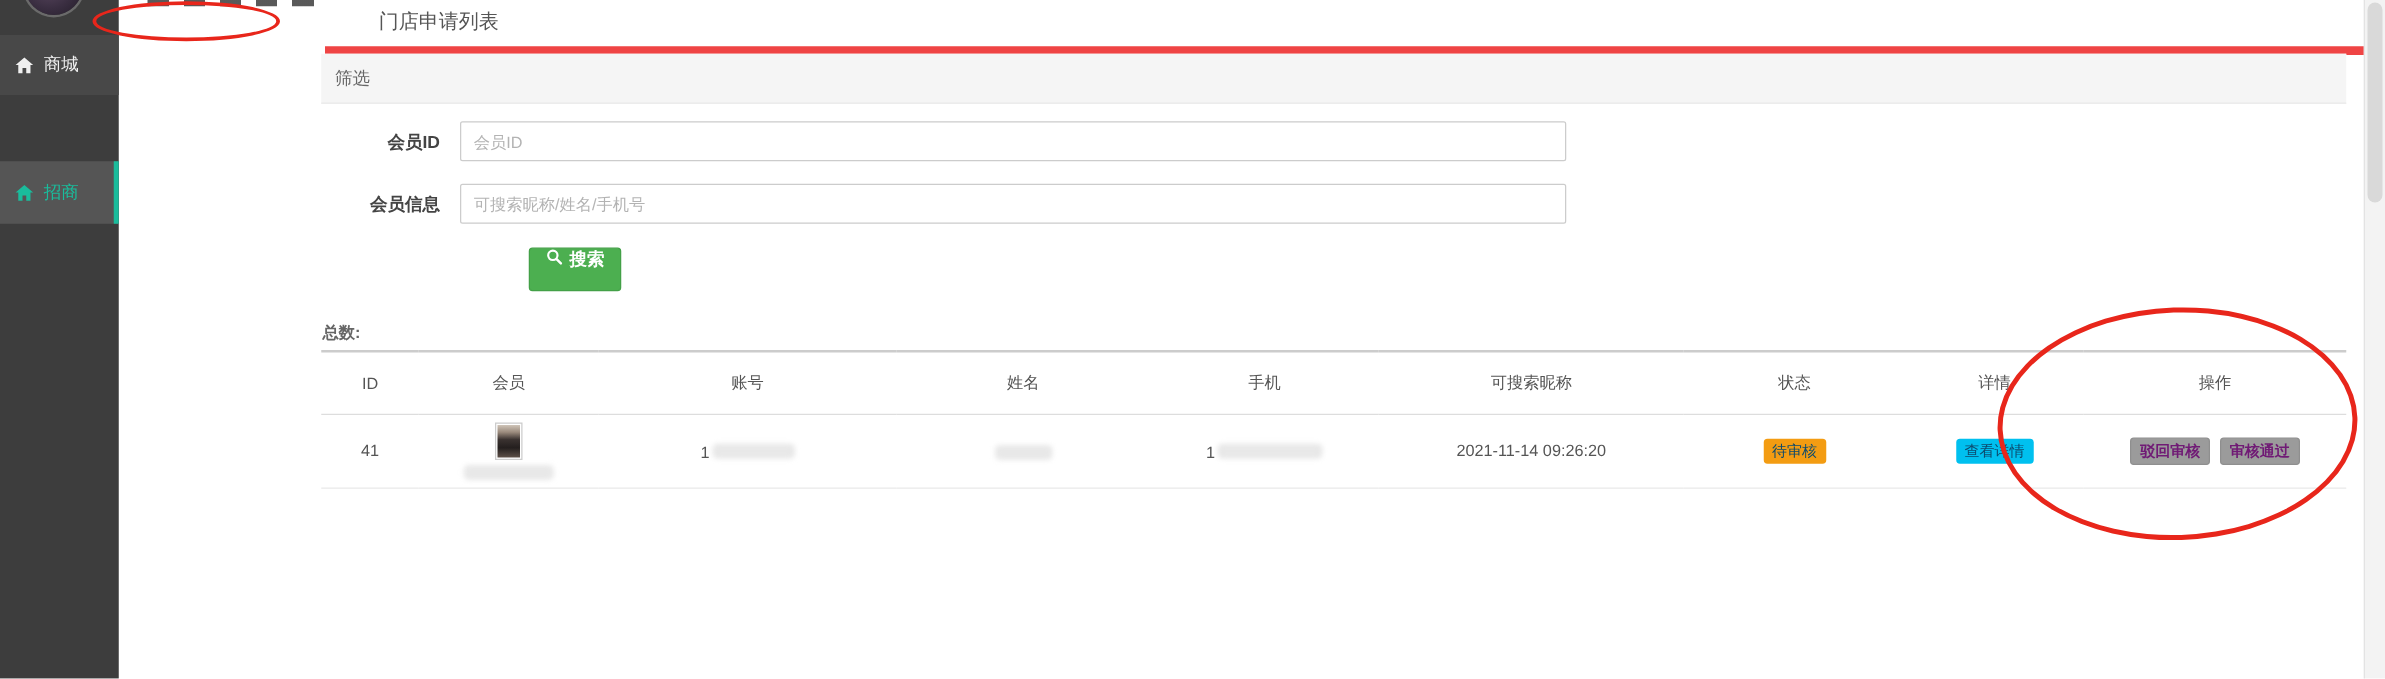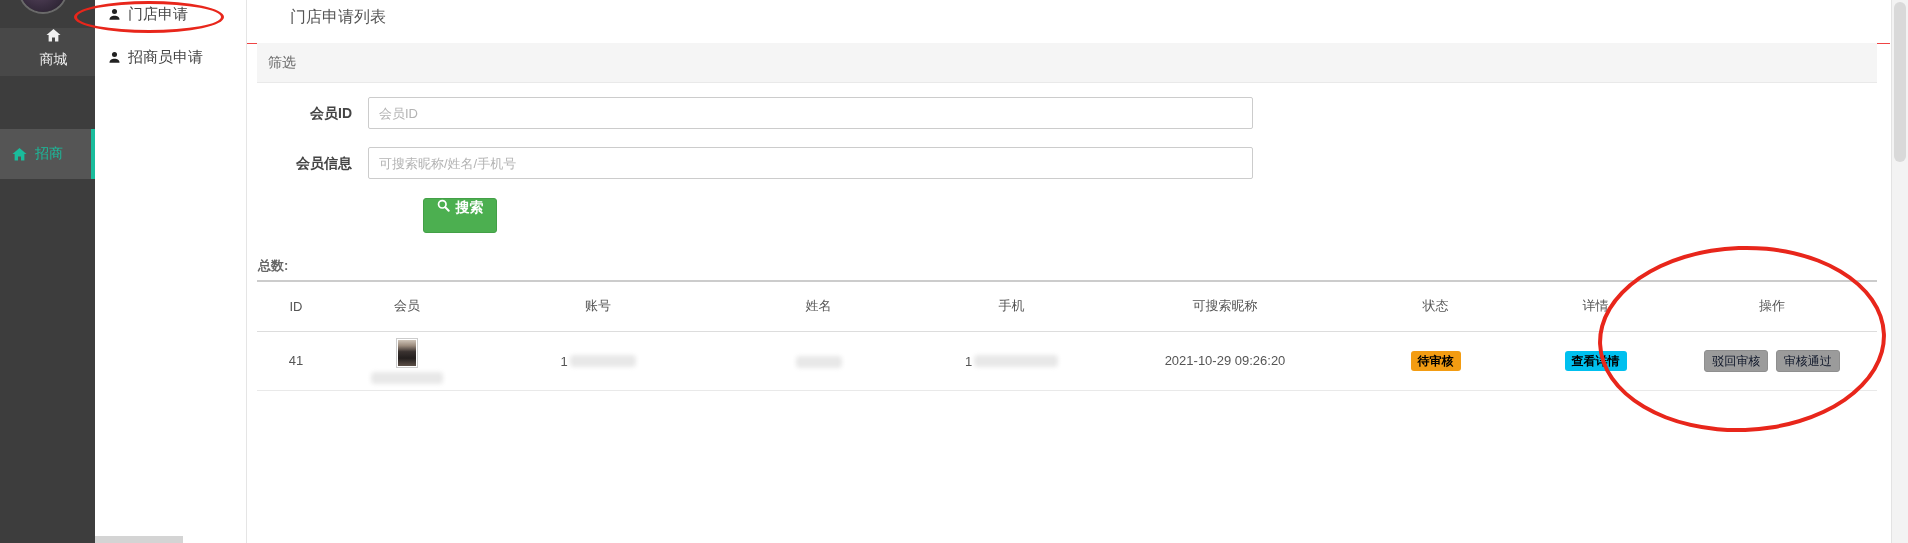--- a/index.html
+++ b/index.html
@@ -16,42 +16,42 @@
   .top-cut.b { left:470px; width:55px; }
 
   
   .sidebar { position:absolute; left:0; top:0; width:95px; height:543px; background:#3d3d3d; }
   .avatar { position:absolute; left:20px; top:-34px; width:46px; height:46px; border-radius:50%;
     background:radial-gradient(circle at 42% 45%, #5d4a63 0%, #3a2e41 55%, #221b27 100%);
     box-shadow:0 0 0 2px #6a6a6a; }
   .side-item { position:absolute; left:0; width:95px; height:48px; display:flex; align-items:center;
     gap:8px; padding-left:12px; color:#f0f0f0; font-size:14px; background:#484848; cursor:pointer; }
   .side-item .ic { width:15px; height:15px; flex:0 0 auto; display:block; }
-  .side-item.mall { top:28px;flex-direction:column; }
+  .side-item.mall { top:28px; }
   .side-item.active { top:129px; height:50px; background:#555555; color:#1abc9c;
     border-right:4px solid #1abc9c; }
 
   
   .submenu { position:absolute; left:95px; top:0; width:152px; height:543px; background:#fff;
     border-right:1px solid #e5e5e5; }
   .submenu-item { position:absolute; left:13px; height:22px; display:flex; align-items:center;
     gap:7px; color:#454545; font-size:15px; cursor:pointer; }
   .submenu-item .ic { width:13px; height:13px; color:#222; }
   .submenu-item.first { top:3px; }
   .submenu-item.second { top:46px; }
   .submenu-bottombar { position:absolute; left:0; bottom:0; width:88px; height:7px; background:#d4d4d4; }
 
   
   .red-ellipse { position:absolute; border:3px solid #e8261b; border-radius:50%; pointer-events:none; z-index:50; background:transparent; }
   .red-ellipse.menu { left:74px; top:1px; width:150px; height:32px; }
   .red-ellipse.ops { left:1598px; top:246px; width:288px; height:186px; border-width:4px; transform:rotate(-2deg); }
 
   
-  .page-header { position:absolute; left:247px; top:0; width:1643px; height:44px; background:#fff;
-    border-bottom:1px solid #ef4444; }
+  .page-header { position:absolute; left:260px; top:0; width:1643px; height:44px; background:#fff;
+    border-bottom:7px solid #ef4444; }
   .page-title { position:absolute; left:43px; top:7px; font-size:16px; color:#555; }
 
   .panel { position:absolute; left:257px; top:43px; width:1620px; height:500px; background:#fff; }
   .panel-header { position:absolute; left:0; top:0; width:1620px; height:40px; background:#f5f5f5;
     border-bottom:1px solid #e9e9e9; display:flex; align-items:center; padding-left:11px;
     font-size:14px; color:#666; }
 
   .form-label { position:absolute; left:0; width:95px; text-align:right; font-size:14px;
     font-weight:bold; color:#444; }
   .form-label.l1 { top:62px; }
@@ -81,26 +81,26 @@
   .member-thumb .img { width:100%; height:100%; display:block;
     background:linear-gradient(180deg,#cfc4b8 0%,#9b8b7d 22%,#3a3230 45%,#241f1e 70%,#5d5048 100%); }
   .blur-chip { display:inline-block; height:12px; border-radius:4px; background:#e8e8e8;
     filter:blur(2px); vertical-align:middle; }
   .blur-nick { width:72px; margin-top:4px; }
   .blur-account { width:66px; }
   .blur-name { width:46px; }
   .blur-phone { width:84px; }
   .partial { font-size:13px; color:#555; margin-right:2px; vertical-align:middle; }
 
-  .badge { display:inline-block; padding:4px 7px; border-radius:3px; color:#000000; font-size:12px;
-    font-weight:bold; line-height:1; }
+  .badge { display:inline-block; padding:4px 7px; border-radius:3px; color:#0c4a6e; font-size:12px;
+    font-weight:normal; line-height:1; }
   .badge.status { background:#f39c12; }
   .badge.detail { background:#00c0ef; cursor:pointer; }
   .action-btn { display:inline-block; padding:4px 7px; border-radius:3px; border:1px solid #8f8f8f;
-    background:#9b9b9b; color:#0f172a; font-size:12px; font-weight:normal; line-height:1; cursor:pointer;
+    background:#9b9b9b; color:#701a75; font-size:12px; font-weight:bold; line-height:1; cursor:pointer;
     margin:0 2px; }
 
   
   .scrollbar { position:absolute; right:0; top:0; width:17px; height:543px; background:#f3f3f3;
     border-left:1px solid #e3e3e3; }
   .scroll-thumb { position:absolute; left:2px; top:2px; width:12px; height:160px; background:#d9d9d9;
     border-radius:6px; }
 </style>
 </head>
 <body>
@@ -121,37 +121,20 @@
     </div>
 
     <div class="side-item active">
       <svg class="ic" viewBox="0 0 16 16">
         <path d="M8 1 L15.5 7.5 H13.2 V14.5 H9.6 V10 H6.4 V14.5 H2.8 V7.5 H0.5 Z" fill="currentColor"></path>
       </svg>
       <span>招商</span>
     </div>
   </div>
 
-  <div class="submenu">
-    <div class="submenu-item first">
-      <svg class="ic" viewBox="0 0 16 16">
-        <circle cx="8" cy="4.2" r="3.1" fill="currentColor"></circle>
-        <path d="M1.8 14.5 C1.8 10.8 4.6 9.4 8 9.4 C11.4 9.4 14.2 10.8 14.2 14.5 Z" fill="currentColor"></path>
-      </svg>
-      <span>门店申请</span>
-    </div>
-    <div class="submenu-item second">
-      <svg class="ic" viewBox="0 0 16 16">
-        <circle cx="8" cy="4.2" r="3.1" fill="currentColor"></circle>
-        <path d="M1.8 14.5 C1.8 10.8 4.6 9.4 8 9.4 C11.4 9.4 14.2 10.8 14.2 14.5 Z" fill="currentColor"></path>
-      </svg>
-      <span>招商员申请</span>
-    </div>
-    <div class="submenu-bottombar"></div>
-  </div>
 
   <div class="page-header">
     <div class="page-title">门店申请列表</div>
   </div>
 
   <div class="panel">
     <div class="panel-header">
       <span>筛选</span>
     </div>
 
@@ -209,21 +192,21 @@
           </td>
           <td>
             <span class="partial">1</span><span class="blur-chip blur-account"></span>
           </td>
           <td>
             <span class="blur-chip blur-name"></span>
           </td>
           <td>
             <span class="partial">1</span><span class="blur-chip blur-phone"></span>
           </td>
-          <td>2021-10-29 09:26:20</td>
+          <td>2021-11-14 09:26:20</td>
           <td>
             <span class="badge status">待审核</span>
           </td>
           <td>
             <span class="badge detail">查看详情</span>
           </td>
           <td>
             <span class="action-btn">驳回审核</span>
             <span class="action-btn">审核通过</span>
           </td>

